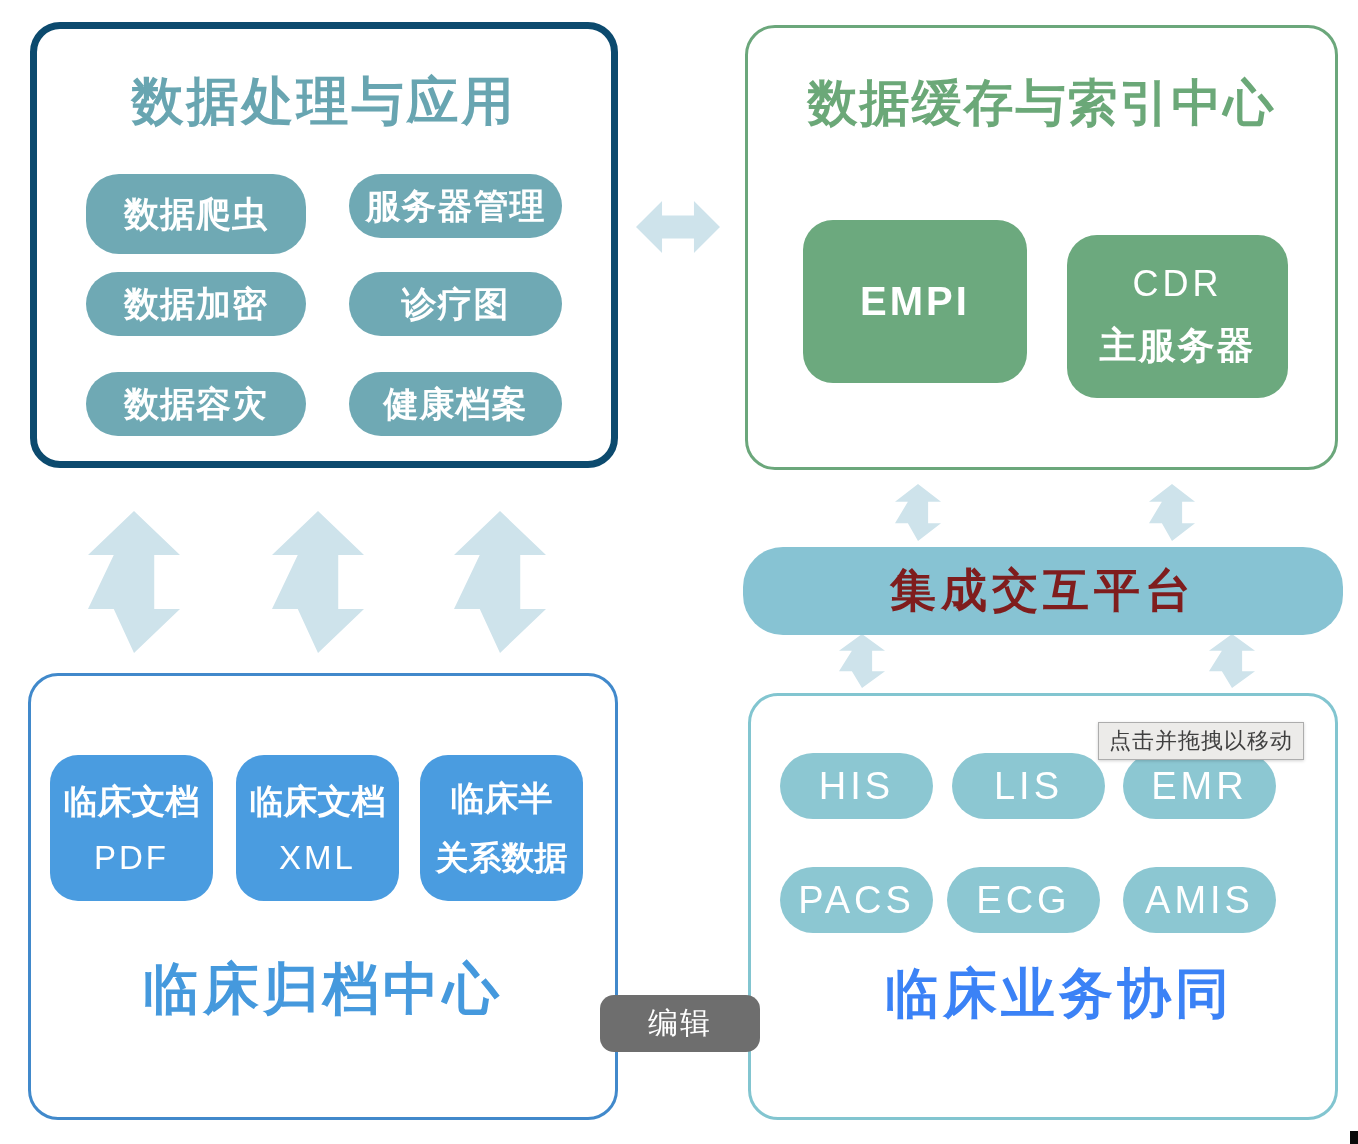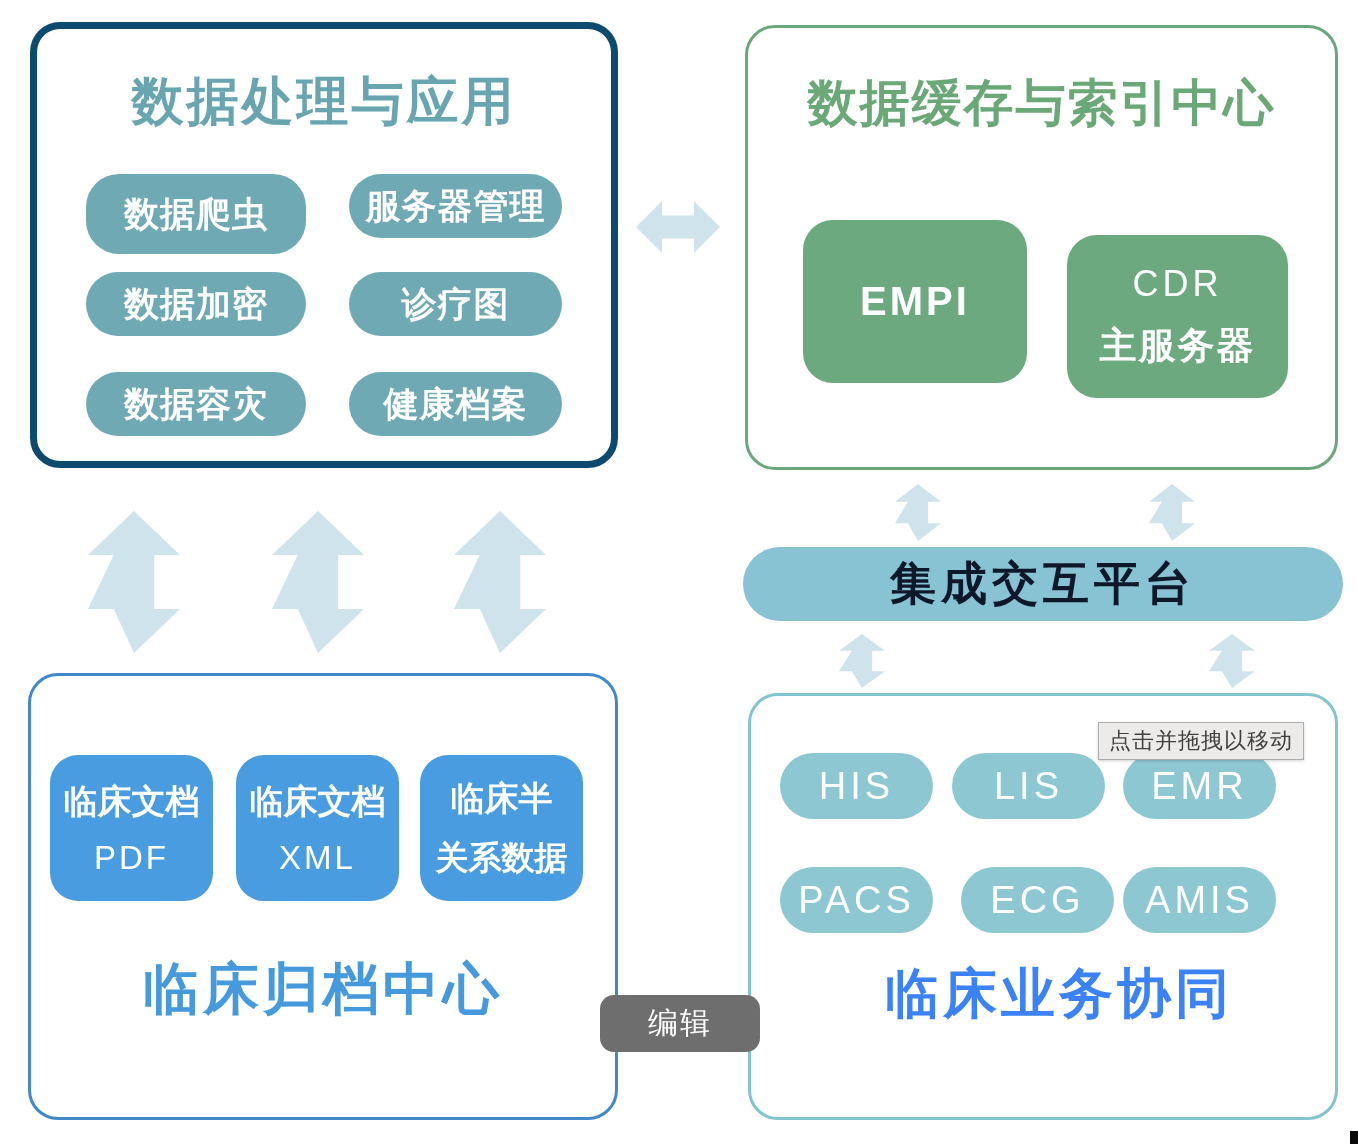--- a/index.html
+++ b/index.html
@@ -32,22 +32,22 @@
     background:#6CA97E;color:#fff;border-radius:30px;gap:16px;
   }
   .node-empi{left:55px;top:192px;width:224px;height:163px;}
   .node-cdr{left:319px;top:192px;width:221px;height:163px;margin-top:15px;}
   .node .l1{font-size:40px;font-weight:700;letter-spacing:3px;}
   .node-cdr .l1{font-weight:500;font-size:36px;letter-spacing:4px;}
   .node .l2{font-size:37px;font-weight:700;letter-spacing:2px;}
 
   
   .platform-pill{
-    position:absolute;left:743px;top:547px;width:600px;height:74px;border-radius:40px;
-    background:#87C3D3;color:#0f172a;font-size:46px;font-weight:700;letter-spacing:5px;
+    position:absolute;left:743px;top:547px;width:600px;height:88px;border-radius:40px;
+    background:#87C3D3;color:#7f1d1d;font-size:46px;font-weight:700;letter-spacing:5px;
     display:flex;align-items:center;justify-content:center;
   }
 
   
   .box-archive{left:28px;top:673px;width:590px;height:447px;border:3px solid #4189CB;}
   .doc{
     position:absolute;width:163px;height:146px;border-radius:28px;background:#4A9CE0;color:#fff;
     display:flex;flex-direction:column;align-items:center;justify-content:center;gap:14px;
   }
   .d1{left:19px;top:79px;}
@@ -61,21 +61,21 @@
   
   .box-collab{left:748px;top:693px;width:590px;height:427px;border:3px solid #82C5D0;}
   .sys{
     position:absolute;width:153px;height:66px;border-radius:33px;background:#8CC7D2;color:#fff;
     font-size:38px;font-weight:400;letter-spacing:4px;display:flex;align-items:center;justify-content:center;margin-top:16px;
   }
   .s1{left:29px;top:41px;}
   .s2{left:201px;top:41px;}
   .s3{left:372px;top:41px;}
   .s4{left:29px;top:155px;}
-  .s5{left:210px;top:155px;}
+  .s5{left:196px;top:155px;}
   .s6{left:372px;top:155px;}
   .collab-title{position:absolute;left:16px;top:262px;width:100%;font-size:54px;font-weight:700;color:#3b82f6;letter-spacing:4px;}
 
   
   .arrow{position:absolute;background:#CEE3EB;}
   .arrow-v{clip-path:polygon(50% 0%,100% 31%,72% 31%,72% 69%,100% 69%,50% 100%,28% 69%,0% 69%,28% 31%,0% 31%);}
   .arrow-h{clip-path:polygon(0% 50%,31% 0%,31% 28%,69% 28%,69% 0%,100% 50%,69% 100%,69% 72%,31% 72%,31% 100%);}
   .ah1{left:636px;top:201px;width:84px;height:52px;}
   .av-big{width:92px;height:142px;top:511px;}
   .av1{left:88px;}

